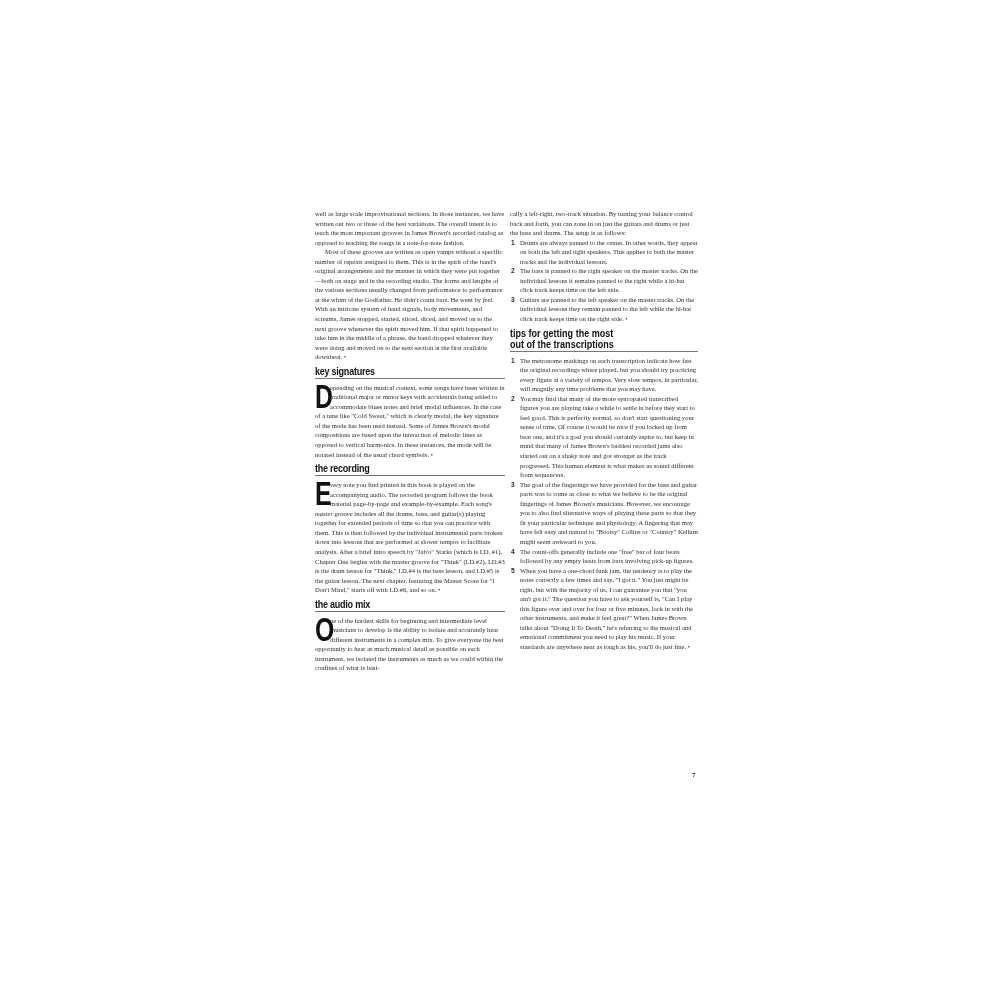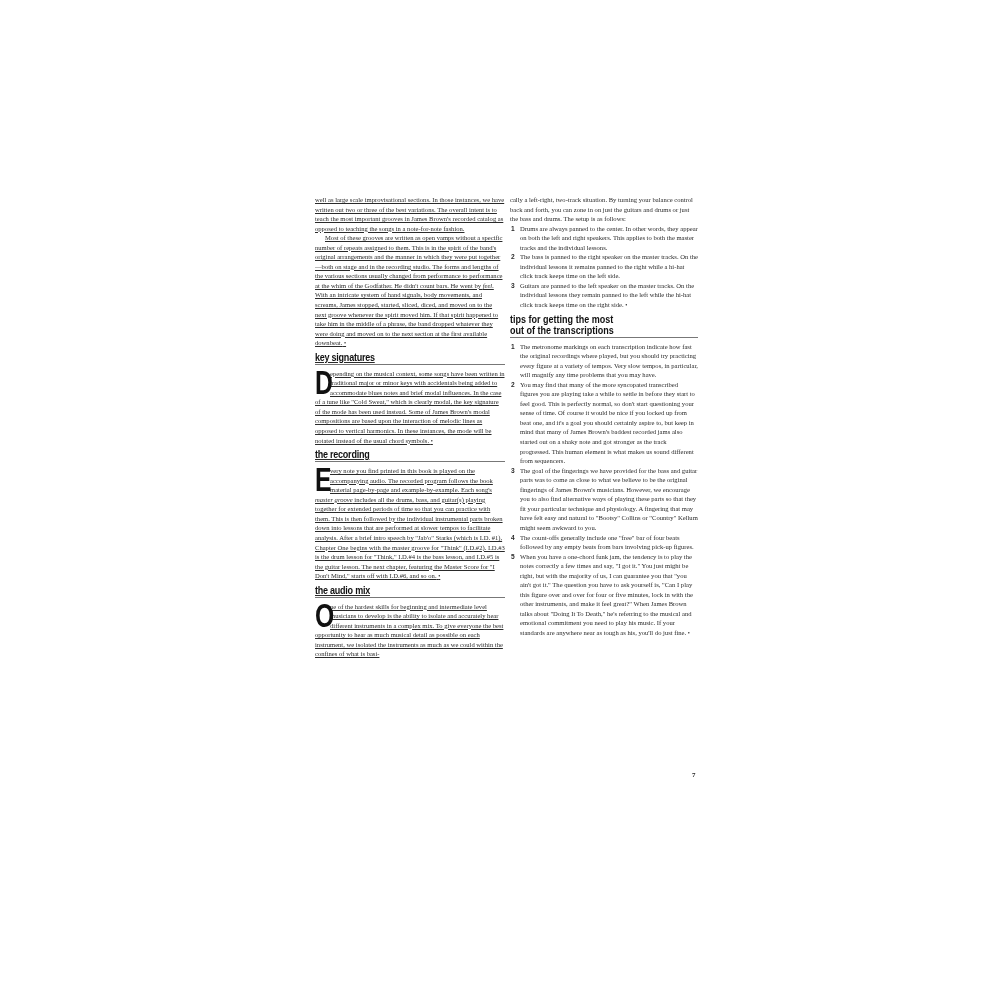--- a/index.html
+++ b/index.html
@@ -1,19 +1,19 @@
 <!DOCTYPE html>
 <html><head>
 <meta charset="utf-8">
 <style>
   html, body { margin:0; padding:0; background:#ffffff; }
   body { width:1000px; height:1000px; position:relative; overflow:hidden;
          font-family:"Liberation Serif","DejaVu Serif",serif; color:#2a2a2a; }
-  .col { position:absolute; top:195px; width:190px; font-size:6.6px; line-height:9.55px; }
-  .col-left { left:315px;text-decoration:underline; }
+  .col { position:absolute; top:209px; width:190px; font-size:6.6px; line-height:9.55px; }
+  .col-left { left:315px; }
   .col-right { left:510px; width:188px; }
   p { margin:0; text-align:left; }
   p.indent { text-indent:10px; }
   .heading { font-family:"Liberation Sans","DejaVu Sans",sans-serif; font-weight:bold;
              font-size:11px; line-height:11px; color:#111; letter-spacing:-0.3px;
              transform:scaleX(0.82); transform-origin:left; white-space:nowrap; margin-top:3px; }
   .rule { height:1px; background:#777; margin:1px 0 4px 0; width:190px; }
   .dropcap-wrap { position:relative; }
   .dropcap { float:left; font-family:"Liberation Sans","DejaVu Sans",sans-serif; font-weight:bold;
              font-size:33px; line-height:26px; height:27px; margin:1px 3px 0 0; color:#111;

